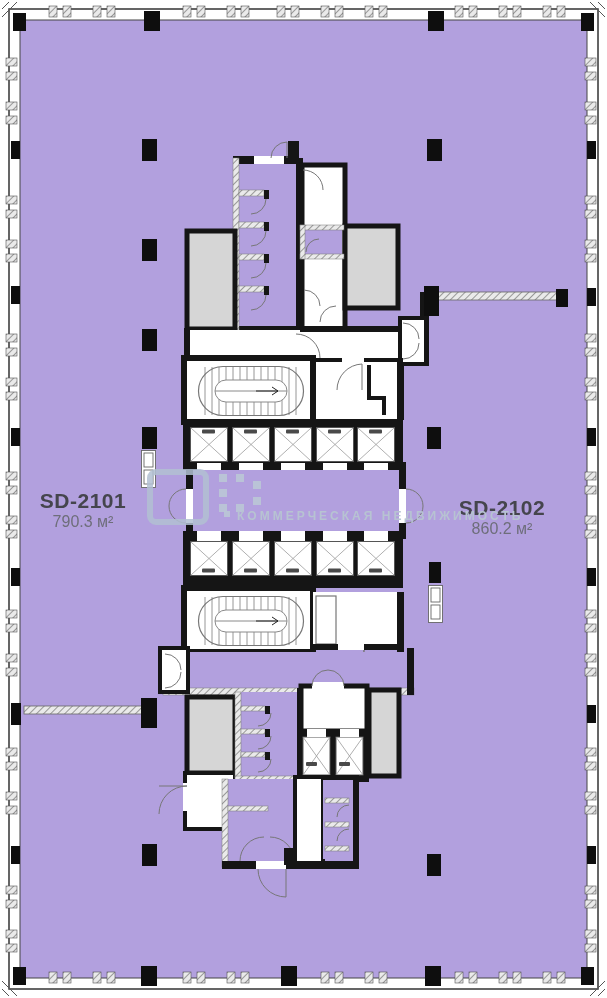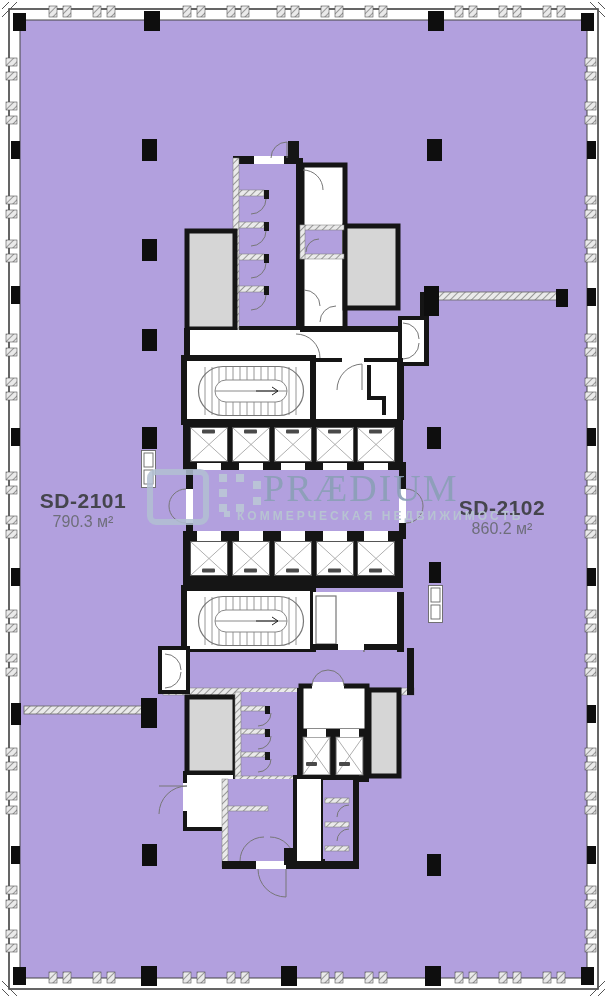--- a/index.html
+++ b/index.html
@@ -390,17 +390,16 @@
 <div class="logo">
   <div class="logo-square"></div>
   <div class="dot" style="left:219px;top:474px;"></div>
   <div class="dot" style="left:219px;top:489px;"></div>
   <div class="dot" style="left:219px;top:504px;"></div>
   <div class="dot" style="left:236px;top:474px;"></div>
   <div class="dot" style="left:236px;top:504px;"></div>
   <div class="dot" style="left:253px;top:481px;"></div>
   <div class="dot" style="left:253px;top:497px;"></div>
   <div class="dot" style="left:224px;top:511px;width:6px;height:6px;"></div>
-  <div class="logo-title">PRÆDIUM</div>
   <div class="logo-tagline">КОММЕРЧЕСКАЯ НЕДВИЖИМОСТЬ</div>
 </div>
 
 </div>
 
 </body></html>

